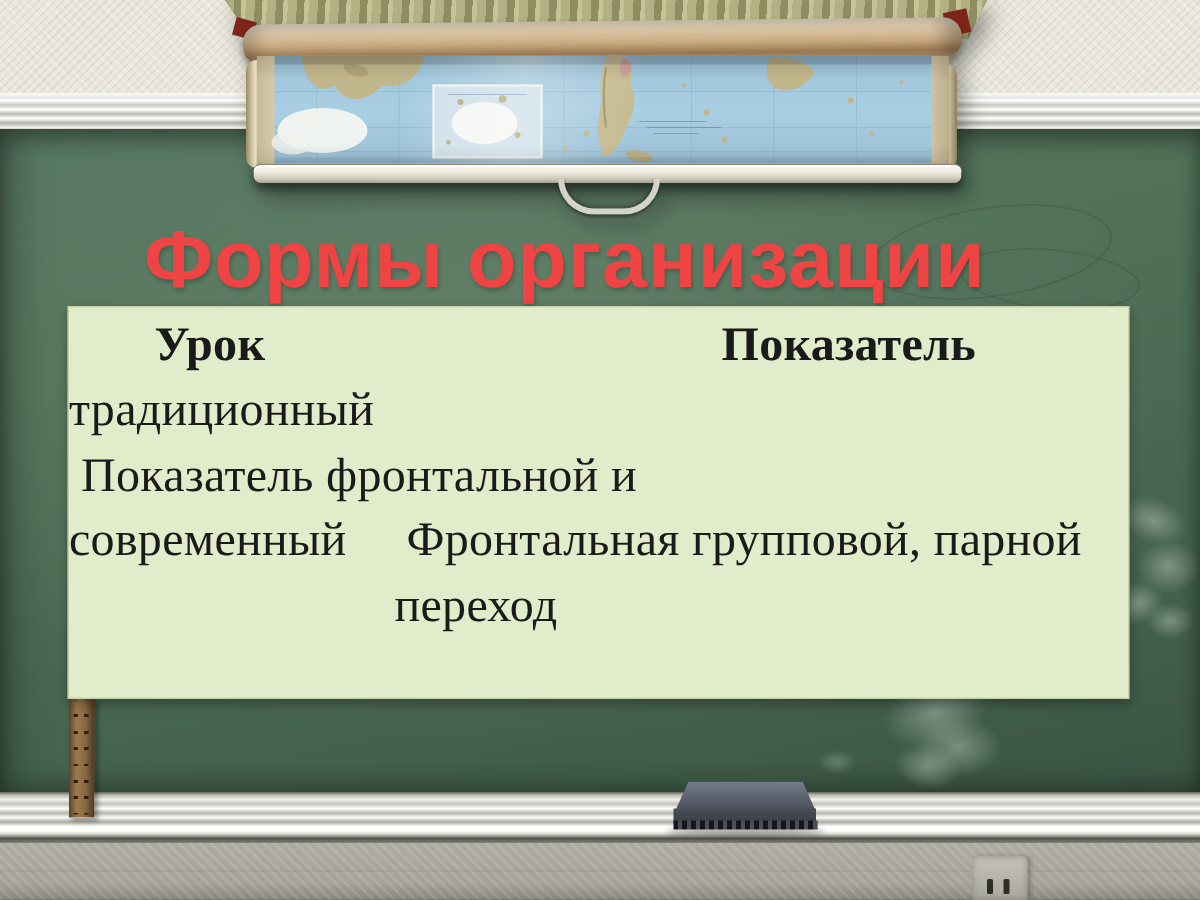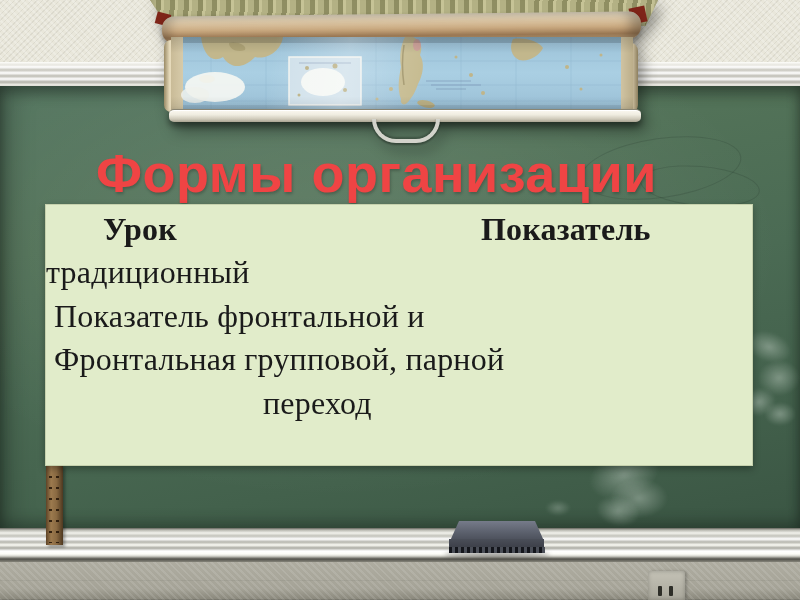--- a/index.html
+++ b/index.html
@@ -229,20 +229,21 @@
       <div class="c1 bold p57">Урок</div>
       <div class="c2 bold p161">Показатель</div>
     </div>
     <div class="row">
       <div class="c1">традиционный</div>
     </div>
     <div class="row">
       <div class="c2 p8">Показатель фронтальной и</div>
     </div>
     <div class="row">
+      <div class="c1">современный</div>
       <div class="c2 p8">Фронтальная групповой, парной</div>
     </div>
     <div class="row">
       <div class="c1"></div>
       <div class="c2">переход</div>
     </div>
   </div>
 
 </div>
 

